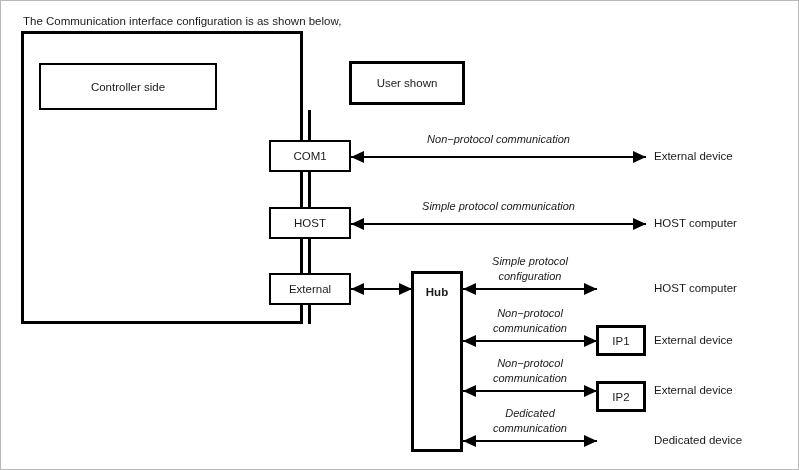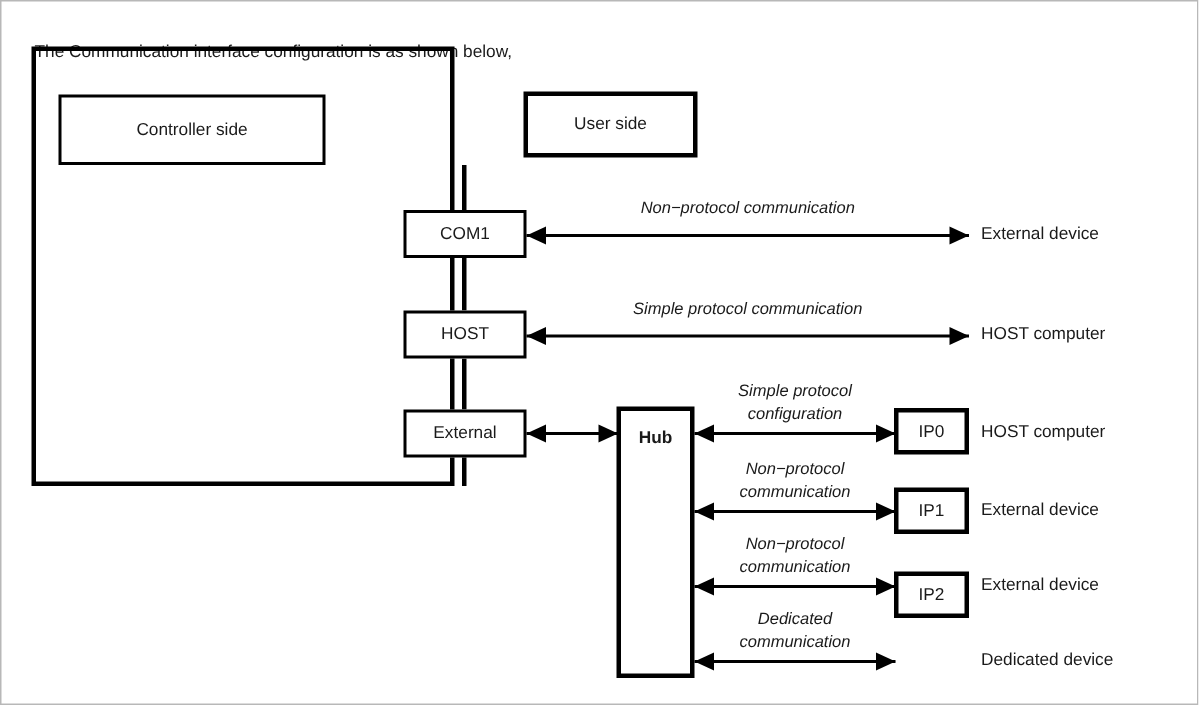--- a/index.html
+++ b/index.html
@@ -15,21 +15,21 @@
     width: 799px;
     height: 470px;
     background: #ffffff;
     border: 1px solid #b8b8b8;
     box-sizing: border-box;
     overflow: hidden;
   }
   .caption {
     position: absolute;
     left: 22px;
-    top: 28px;
+    top: 14px;
     font-size: 11.5px;
     color: #1a1a1a;
     white-space: nowrap;
   }
   
   .bx {
     position: absolute;
     background: #ffffff;
     border: 2px solid #000000;
     box-sizing: border-box;
@@ -129,21 +129,21 @@
 
   <div class="caption">The Communication interface configuration is as shown below,</div>
 
   <div class="outer-box"></div>
 
   <div class="bx controller-box">
     <span>Controller side</span>
   </div>
 
   <div class="bx user-box">
-    <span>User side</span>
+    <span>User shown</span>
   </div>
 
   <div class="vline" style="left:307px; top:109px; height:30px;"></div>
   <div class="vline" style="left:307px; top:170px; height:36px;"></div>
   <div class="vline" style="left:307px; top:238px; height:34px;"></div>
   <div class="vline" style="left:307px; top:303px; height:20px;"></div>
 
   <div class="bx port-box com1-box">
     <span>COM1</span>
   </div>
@@ -151,23 +151,20 @@
     <span>HOST</span>
   </div>
   <div class="bx port-box eth-box">
     <span>External</span>
   </div>
 
   <div class="bx hub-box">
     <span>Hub</span>
   </div>
 
-  <div class="bx ip-box" style="top:271px;">
-    <span>IP0</span>
-  </div>
   <div class="bx ip-box" style="top:324px;">
     <span>IP1</span>
   </div>
   <div class="bx ip-box" style="top:380px;">
     <span>IP2</span>
   </div>
 
   <div class="arrow-row" style="left:350px; top:156px; width:295px;">
     <div class="arrow-line" style="width:295px;"></div>
     <div class="head head-left"></div>

